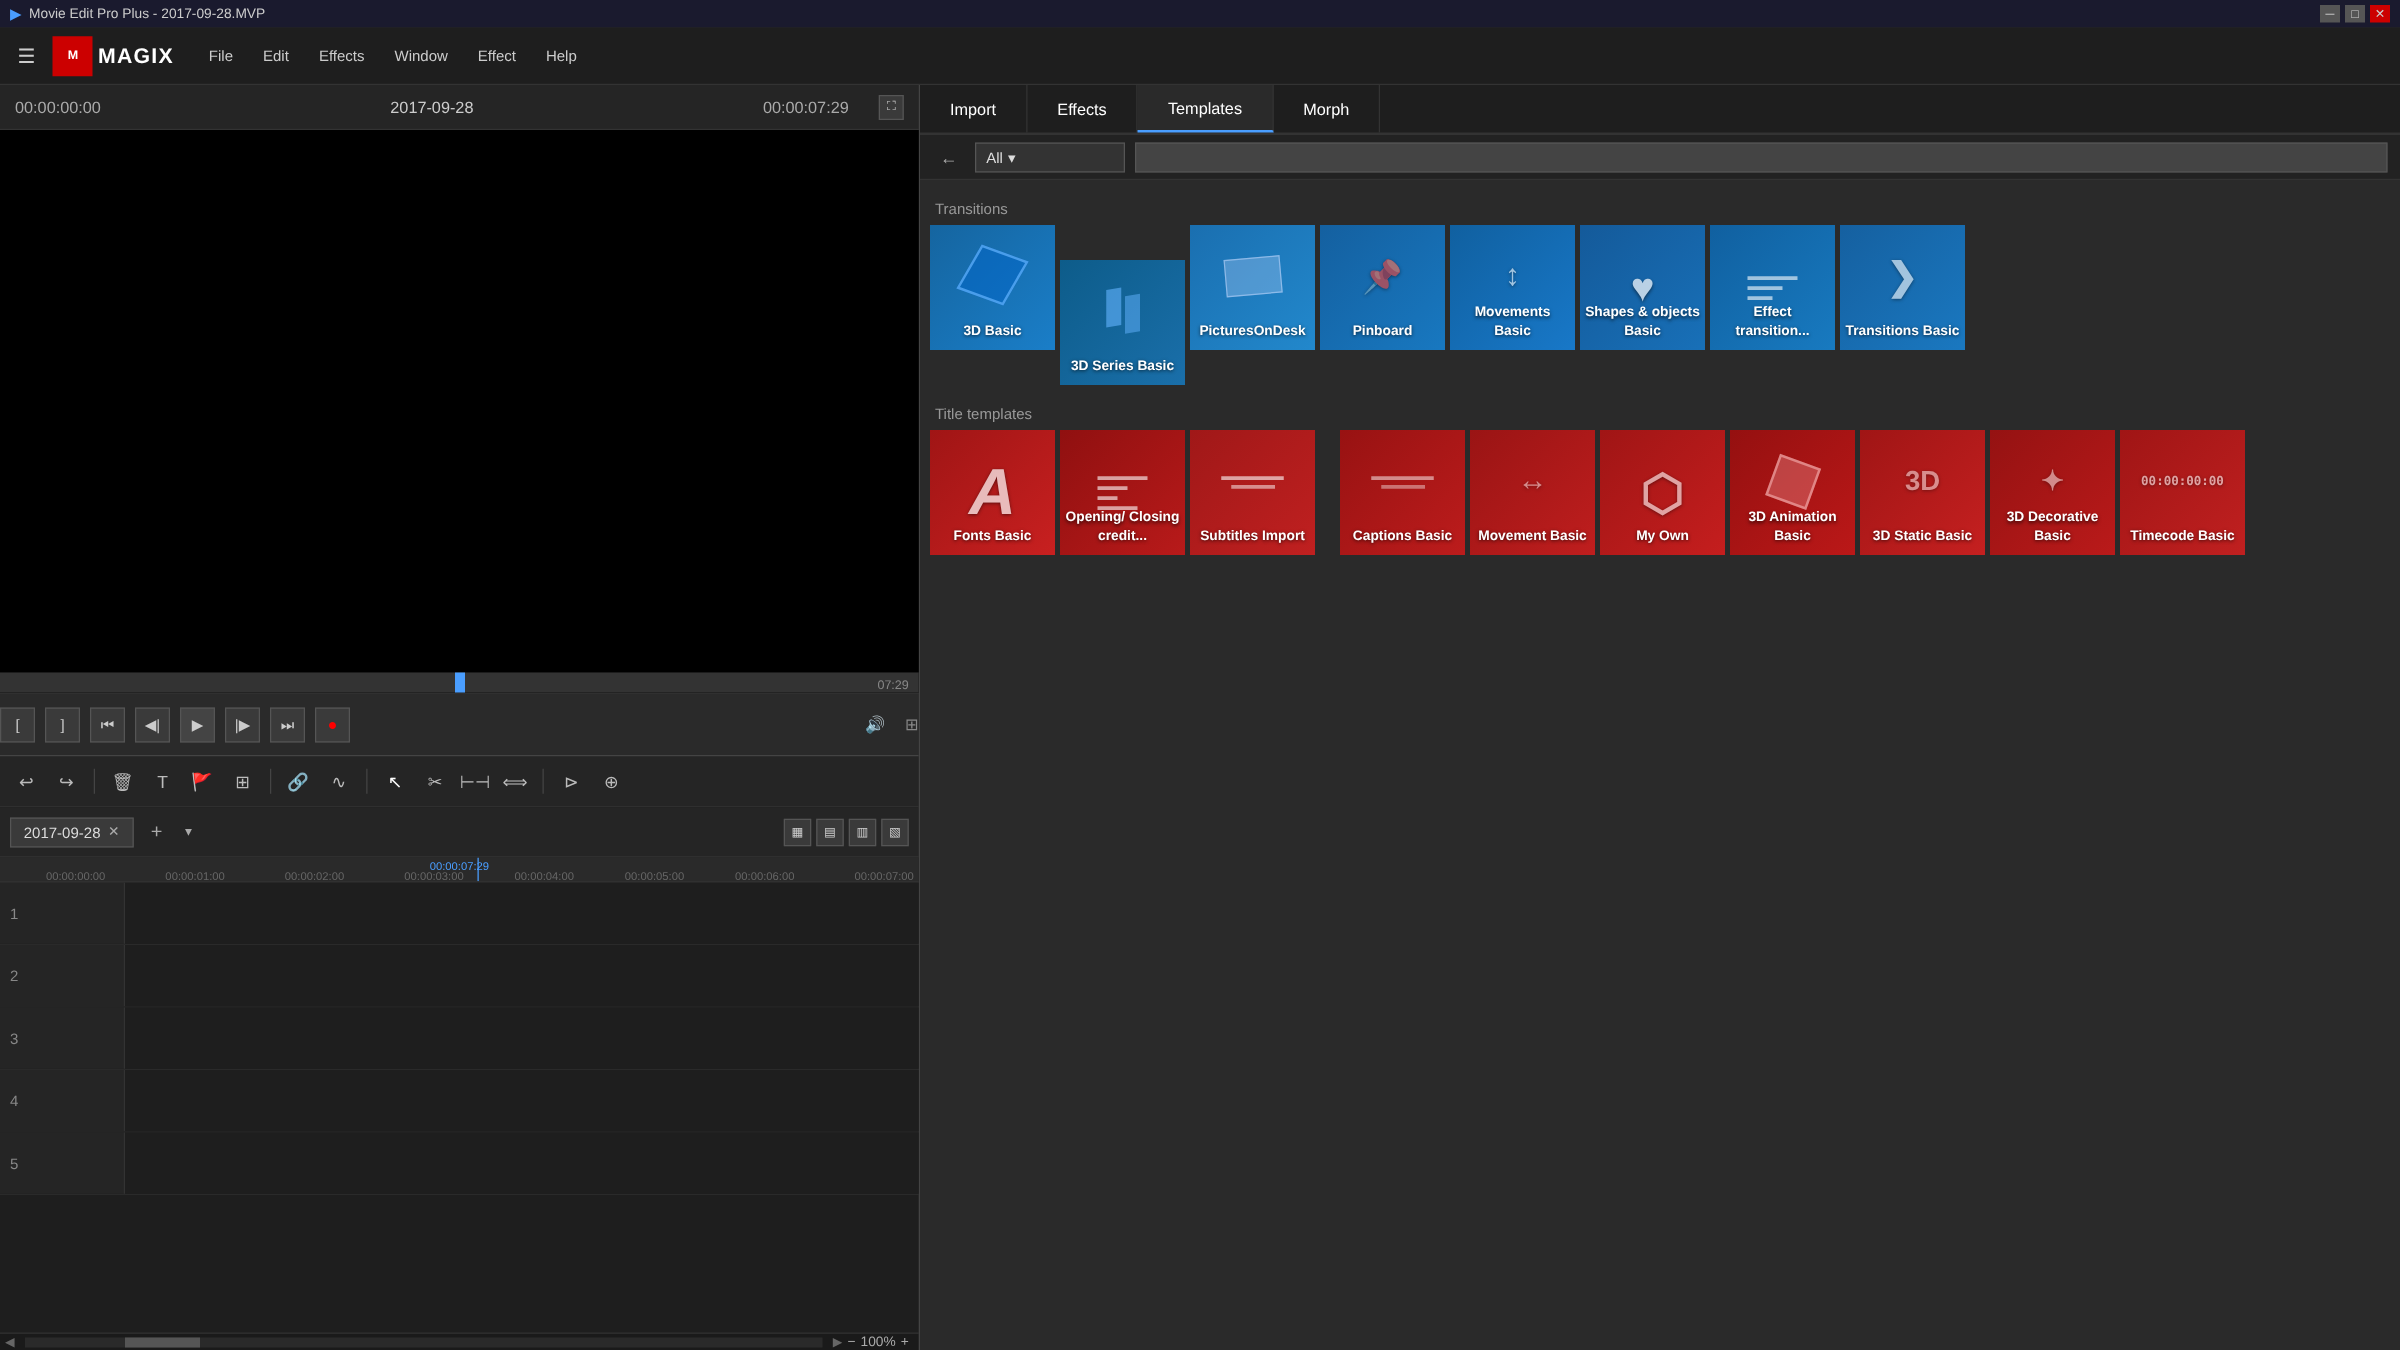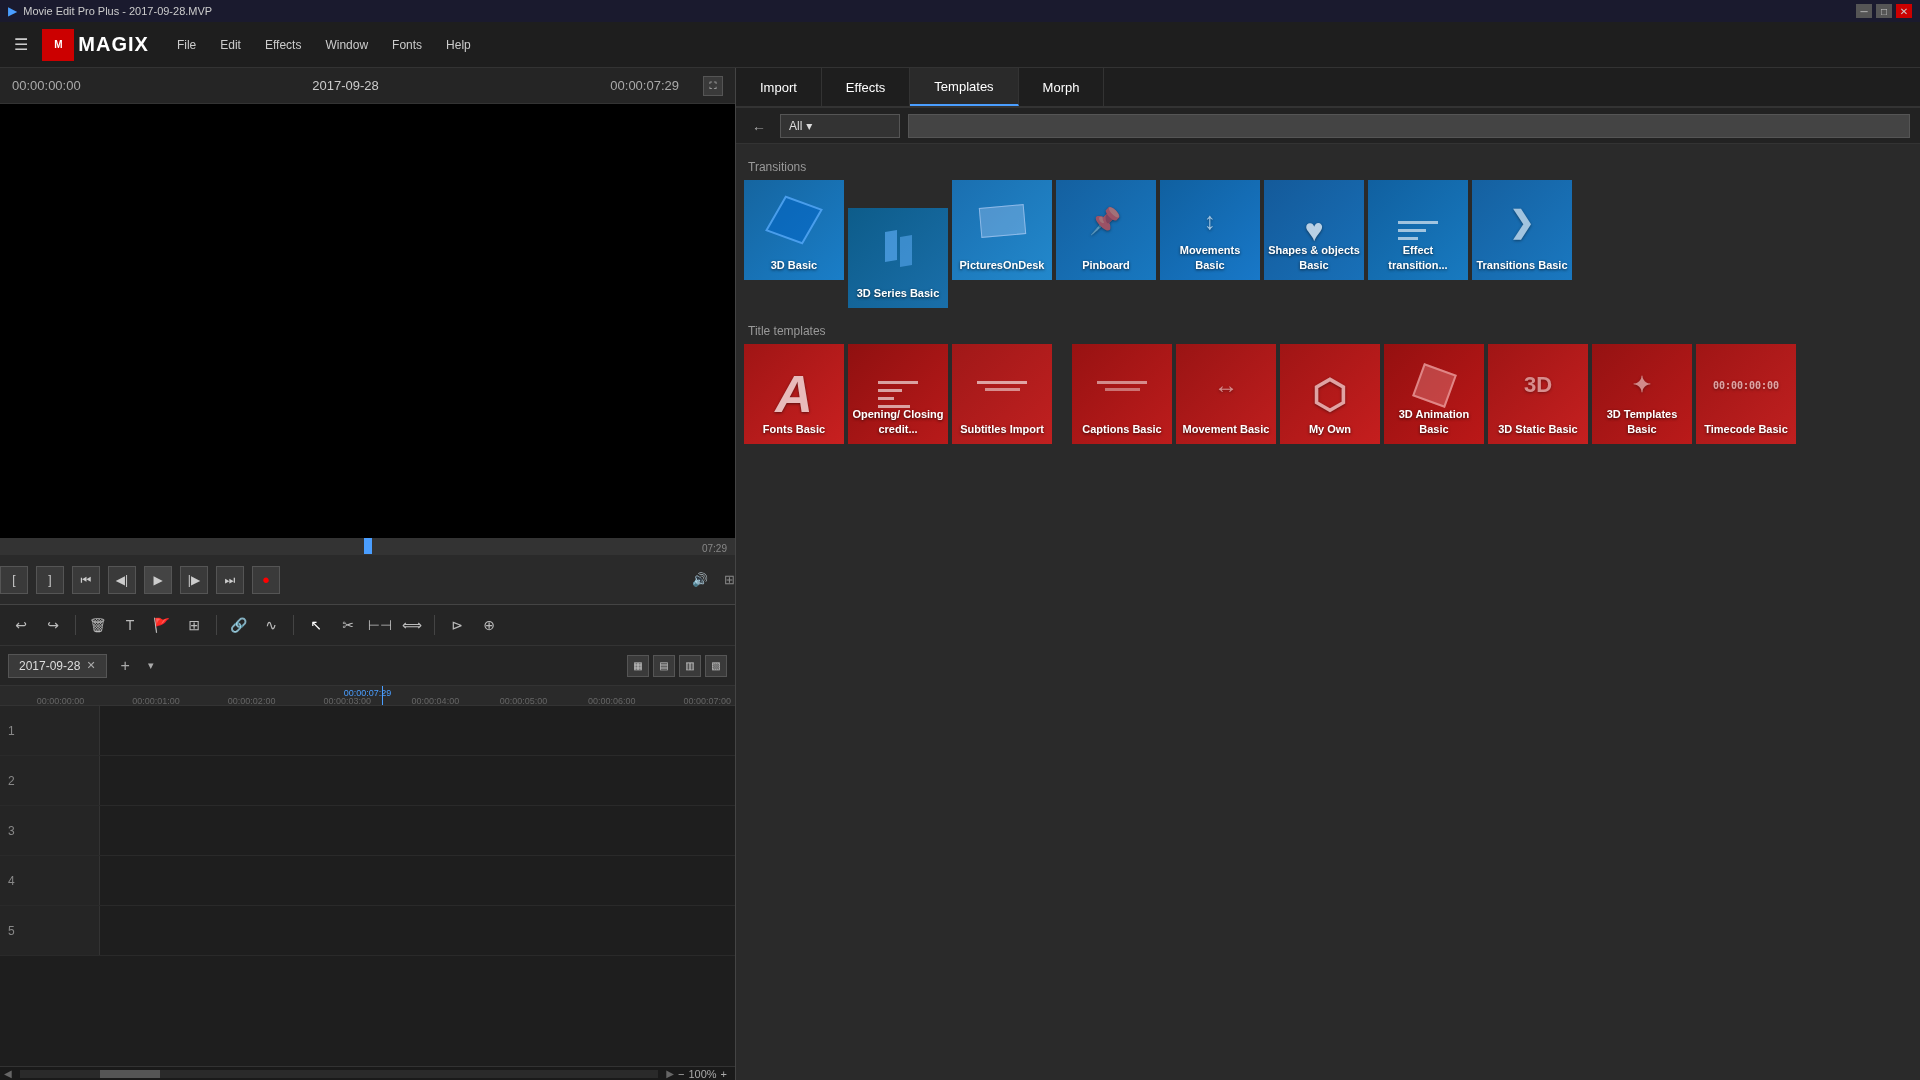--- a/index.html
+++ b/index.html
@@ -18,21 +18,21 @@
     #title-bar .win-btn.close { background: #c00; }
 
     
     #menu-bar {
       width: 100%; height: 46px; background: #1e1e1e;
       display: flex; align-items: center; padding: 0 8px; gap: 8px;
       border-bottom: 1px solid #333;
     }
     .magix-logo { display: flex; align-items: center; gap: 4px; margin-right: 12px; }
     .magix-logo .logo-icon { width: 32px; height: 32px; background: #cc0000; display: flex; align-items: center; justify-content: center; font-weight: bold; font-size: 10px; color: white; }
-    .magix-logo .logo-text { font-size: 20px; font-weight: bold; color: white; letter-spacing: 1px; }
+    .magix-logo .logo-text { font-size: 17px; font-weight: bold; color: white; letter-spacing: 1px; }
     .menu-item { color: #ccc; font-size: 12px; padding: 4px 8px; cursor: pointer; }
     .hamburger-btn { color: #ccc; font-size: 16px; cursor: pointer; padding: 4px 6px; }
 
     
     #transport-bar {
       width: 100%; height: 70px; background: #252525;
       display: flex; align-items: center; padding: 0 12px; gap: 16px;
       border-bottom: 1px solid #333;
     }
     .timecode { font-size: 13px; color: #aaa; }
@@ -225,21 +225,21 @@
 <div id="menu-bar">
   <span class="hamburger-btn">☰</span>
   <div class="magix-logo">
     <div class="logo-icon">M</div>
     <div class="logo-text">MAGIX</div>
   </div>
   <span class="menu-item">File</span>
   <span class="menu-item">Edit</span>
   <span class="menu-item">Effects</span>
   <span class="menu-item">Window</span>
-  <span class="menu-item">Fonts</span>
+  <span class="menu-item">Effect</span>
   <span class="menu-item">Help</span>
 </div>
 
 <div id="main-layout">
 
   <div id="preview-area">
 
     <div id="transport-bar" style="height:36px;">
       <span class="timecode">00:00:00:00</span>
       <span class="date-display">2017-09-28</span>
@@ -525,21 +525,21 @@
           <div style="display:flex;flex-direction:column;align-items:center;justify-content:center;height:100%;width:100%;position:relative;">
             <div style="font-size:22px;opacity:0.5;margin-bottom:18px;">3D</div>
           </div>
           <div class="tile-label">3D Static Basic</div>
         </div>
 
         <div class="tile tt-3d-deco">
           <div style="display:flex;flex-direction:column;align-items:center;justify-content:center;height:100%;width:100%;position:relative;">
             <div style="font-size:22px;opacity:0.5;margin-bottom:18px;">✦</div>
           </div>
-          <div class="tile-label">3D Templates Basic</div>
+          <div class="tile-label">3D Decorative Basic</div>
         </div>
 
         <div class="tile tt-timecode">
           <div style="display:flex;flex-direction:column;align-items:center;justify-content:center;height:100%;width:100%;position:relative;">
             <div style="font-size:10px;font-family:monospace;opacity:0.6;margin-bottom:18px;">00:00:00:00</div>
           </div>
           <div class="tile-label">Timecode Basic</div>
         </div>
 
       </div>

